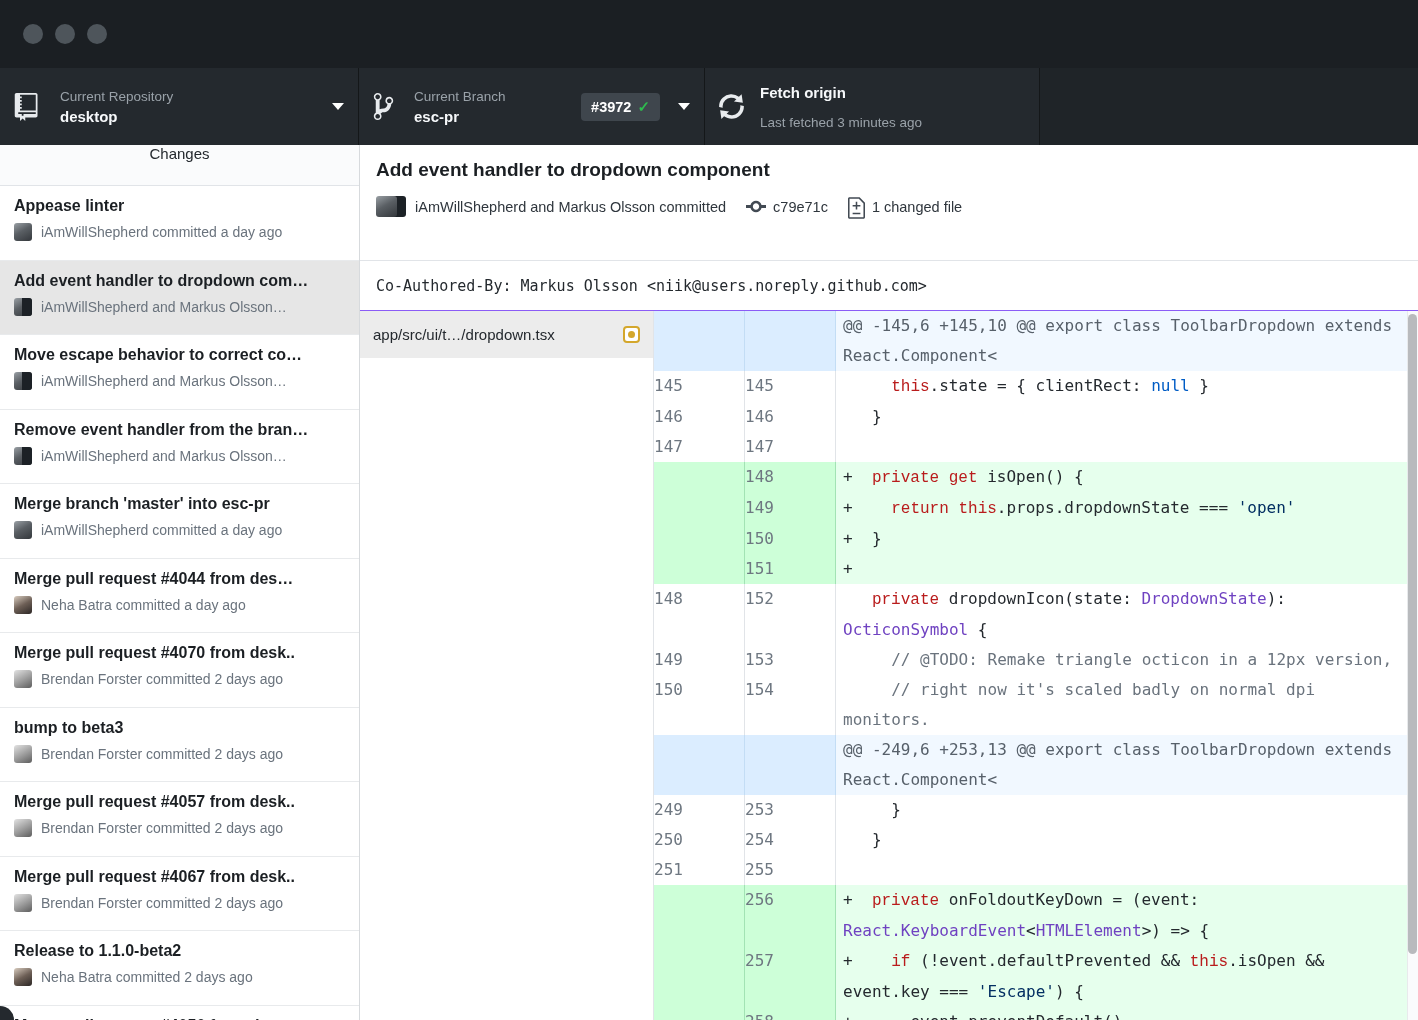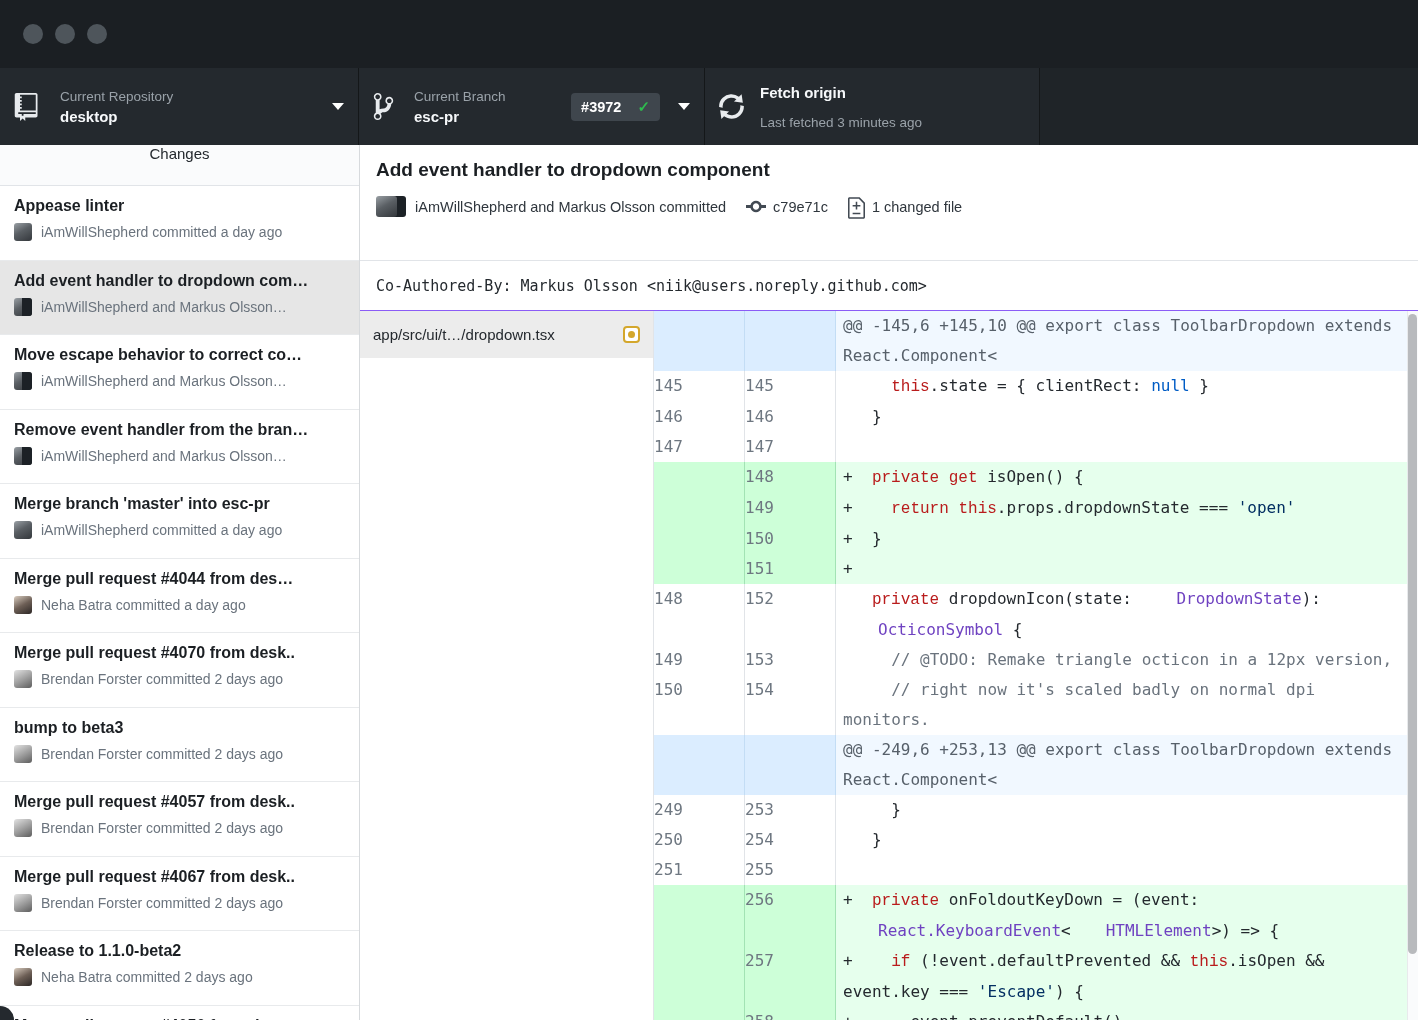--- a/index.html
+++ b/index.html
@@ -16,21 +16,21 @@
   .tb-section { background: #24292e; border-right: 1px solid #141719; display: flex; align-items: center; padding: 0 14px; cursor: default; }
   .tb-repo { width: 359px; }
   .tb-branch { width: 346px; }
   .tb-fetch { width: 335px; }
   .tb-rest { flex: 1; background: #1f2428; }
   .tb-icon { flex: none; margin-right: 20px; display: flex; align-items: center; }
   .tb-text { flex: 1; min-width: 0; }
   .tb-label { font-size: 13.5px; color: #9aa2a9; margin-bottom: 4px; }
   .tb-value { font-size: 15px; font-weight: bold; color: #f6f8fa; }
   .chevron { width: 0; height: 0; border-left: 6px solid transparent; border-right: 6px solid transparent; border-top: 7px solid #fff; margin-left: 10px; flex: none; }
-  .pr-badge { background: #3f464d; border-radius: 4px; padding: 5px 10px; display: flex; align-items: center; gap: 16px; margin-right: 8px; }
+  .pr-badge { background: #3f464d; border-radius: 4px; padding: 5px 10px; display: flex; align-items: center; gap: 6px; margin-right: 8px; }
   .pr-badge .num { color: #fff; font-weight: bold; font-size: 14.5px; }
   .pr-badge .check { color: #2ebb4e; font-size: 15px; font-weight: bold; }
 
   
   .body { display: flex; height: 875px; }
   .sidebar { width: 360px; flex: none; border-right: 1px solid #d7dadd; background: #fff; overflow: hidden; display: flex; flex-direction: column; }
   .main { flex: 1; min-width: 0; display: flex; flex-direction: column; }
 
   
   .tab-bar { height: 41px; flex: none; display: flex; border-bottom: 1px solid #e1e4e8; }
@@ -80,21 +80,21 @@
   .diff { flex: 1; position: relative; overflow: hidden; font-family: "DejaVu Sans Mono", monospace; font-size: 16px; line-height: 30px; background: #fff; }
   .diff-rows { position: absolute; inset: 0 11px 0 0; overflow: hidden; }
   .diff-row { display: flex; min-height: 30px; }
   .gut { width: 91px; flex: none; text-align: left; padding-right: 13px; color: #6e7781; border-right: 1px solid #e1e4e8; }
   .code { flex: 1; min-width: 0; padding: 0 6px 0 7px; white-space: pre-wrap; overflow-wrap: break-word; color: #24292e; }
   .diff-row.hunk .gut { background: #dbedff; border-right-color: #c3ddf5; }
   .diff-row.hunk .code { background: #f1f8ff; color: #57606a; }
   .diff-row.add .gut { background: #cdffd8; border-right-color: #a2e3b4; }
   .diff-row.add .code { background: #e6ffed; }
   .code .k { color: #b91c1c; font-family: Liberation Mono, monospace; }
-  .code .y { color: #6f42c1; margin-left: 35px; }
+  .code .y { color: #6f42c1; }
   .code .s { color: #032f62; }
   .code .b { color: #005cc5; }
   .code .c { color: #6a737d; }
   .vscroll { position: absolute; top: 0; right: 0; bottom: 0; width: 11px; background: #fafbfc; border-left: 1px solid #e8eaec; }
   .vthumb { position: absolute; top: 3px; right: 1px; width: 9px; height: 640px; border-radius: 5px; background: #b8babd; }
 
   .corner { position: absolute; left: 0; bottom: 0; width: 28px; height: 28px; border-radius: 50%; background: #24292e; transform: translate(-14px, 14px); }
 </style>
 </head>
 <body>

